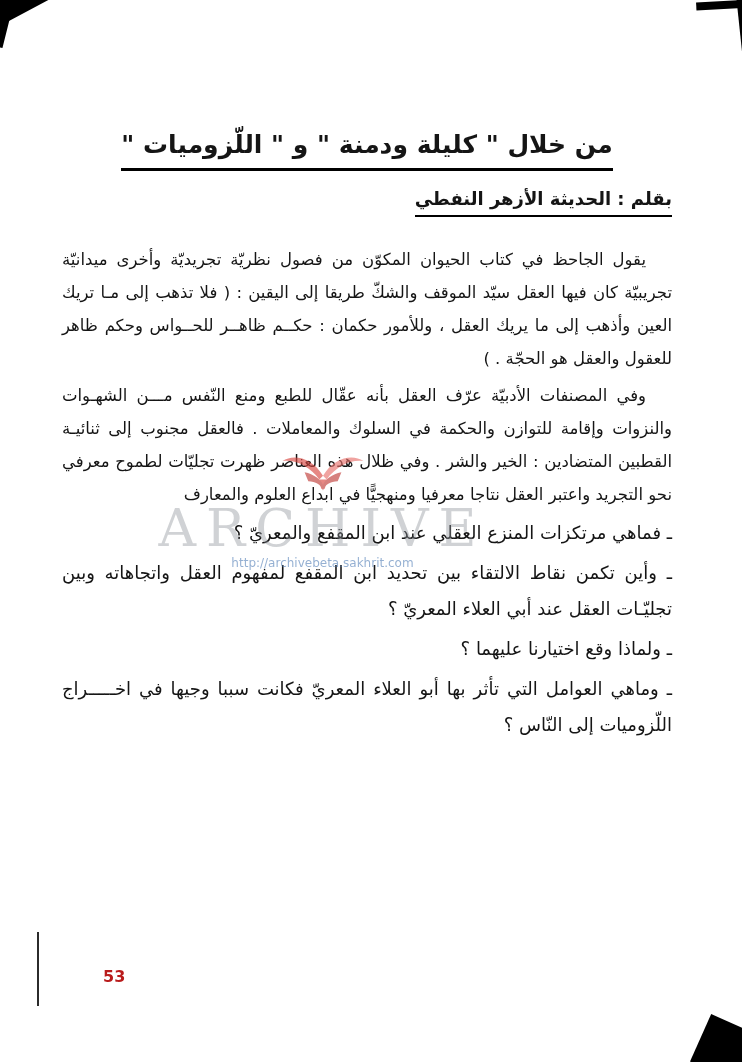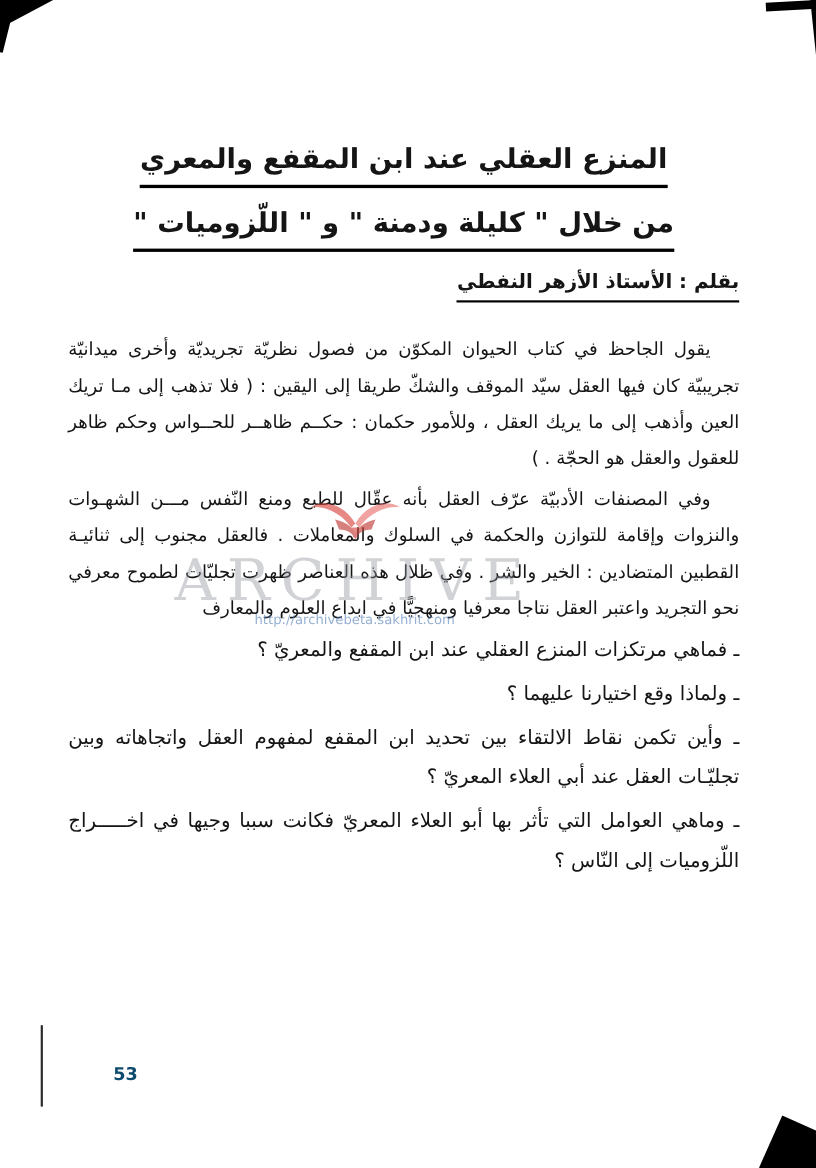--- a/index.html
+++ b/index.html
@@ -108,21 +108,21 @@
     text-align: justify;
     text-indent: 0;
   }
 
   .pagenum {
     position: absolute;
     left: 103px;
     bottom: 76px;
     font-size: 16px;
     font-weight: bold;
-    color: #0c4a6e;
+    color: #b91c1c;
     direction: ltr;
     z-index: 2;
   }
 </style>
 </head>
 <body>
 
 <div class="page">
 
   <div class="mark mark-tl"></div>
@@ -140,36 +140,33 @@
       <path d="M30 26 C 40 28, 48 34, 50 40 C 52 34, 60 28, 70 26 L 66 36 C 58 36, 52 40, 50 46 C 48 40, 42 36, 34 36 Z" fill="#c03a35"></path>
     </svg>
     <div class="wm-text">ARCHIVE</div>
     <div class="wm-url">http://archivebeta.sakhrit.com</div>
   </div>
 
   <div class="content">
 
     <h1 class="title">
       <div class="title-line">
-        <span class="u">المنزع العقلي عند ابن المقفع والمعري</span>
-      </div>
-      <div class="title-line">
         <span class="u">من خلال " كليلة ودمنة " و " اللّزوميات "</span>
       </div>
     </h1>
 
     <div class="byline">
-      <span class="u">بقلم : الأستاذ الأزهر النفطي</span>
+      <span class="u">بقلم : الحديثة الأزهر النفطي</span>
     </div>
 
     <p class="para">يقول الجاحظ في كتاب الحيوان المكوّن من فصول نظريّة تجريديّة وأخرى ميدانيّة تجريبيّة كان فيها العقل سيّد الموقف والشكّ طريقا إلى اليقين : ( فلا تذهب إلى مـا تريك العين وأذهب إلى ما يريك العقل ، وللأمور حكمان : حكــم ظاهــر للحــواس وحكم ظاهر للعقول والعقل هو الحجّة . )</p>
     <p class="para">وفي المصنفات الأدبيّة عرّف العقل بأنه عقّال للطبع ومنع النّفس مـــن الشهـوات والنزوات وإقامة للتوازن والحكمة في السلوك والمعاملات . فالعقل مجنوب إلى ثنائيـة القطبين المتضادين : الخير والشر . وفي ظلال هذه العناصر ظهرت تجليّات لطموح معرفي نحو التجريد واعتبر العقل نتاجا معرفيا ومنهجيًّا في ابداع العلوم والمعارف</p>
 
     <p class="question">ـ فماهي مرتكزات المنزع العقلي عند ابن المقفع والمعريّ ؟</p>
+    <p class="question">ـ وأين تكمن نقاط الالتقاء بين تحديد ابن المقفع لمفهوم العقل واتجاهاته وبين تجليّـات العقل عند أبي العلاء المعريّ ؟</p>
     <p class="question">ـ ولماذا وقع اختيارنا عليهما ؟</p>
-    <p class="question">ـ وأين تكمن نقاط الالتقاء بين تحديد ابن المقفع لمفهوم العقل واتجاهاته وبين تجليّـات العقل عند أبي العلاء المعريّ ؟</p>
     <p class="question">ـ وماهي العوامل التي تأثر بها أبو العلاء المعريّ فكانت سببا وجيها في اخـــــراج اللّزوميات إلى النّاس ؟</p>
 
   </div>
 
   <div class="pagenum">53</div>
 
 </div>
 
 </body></html>

